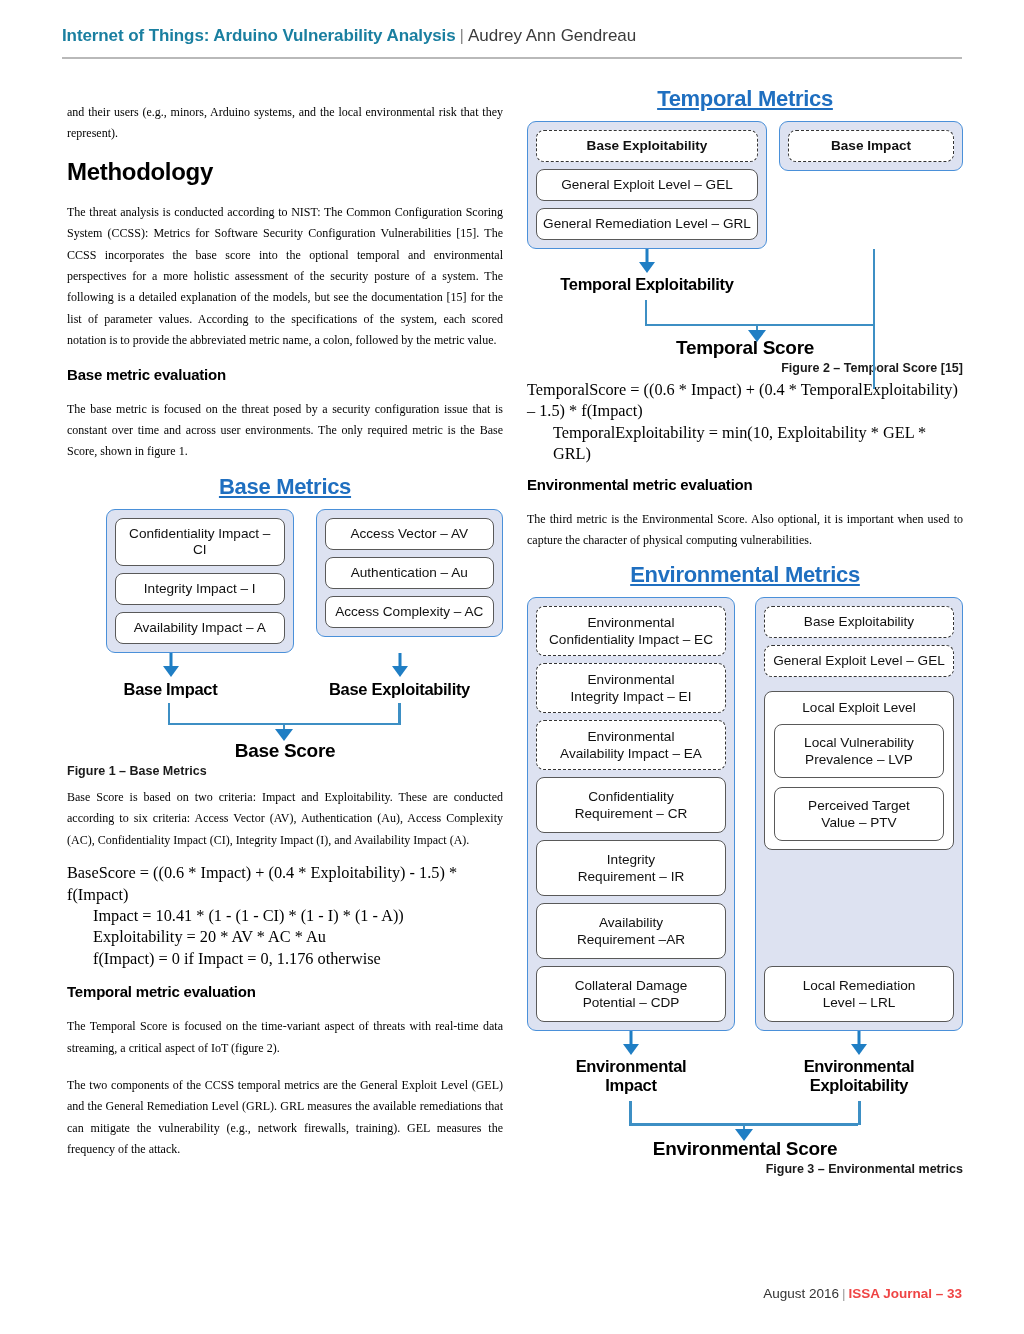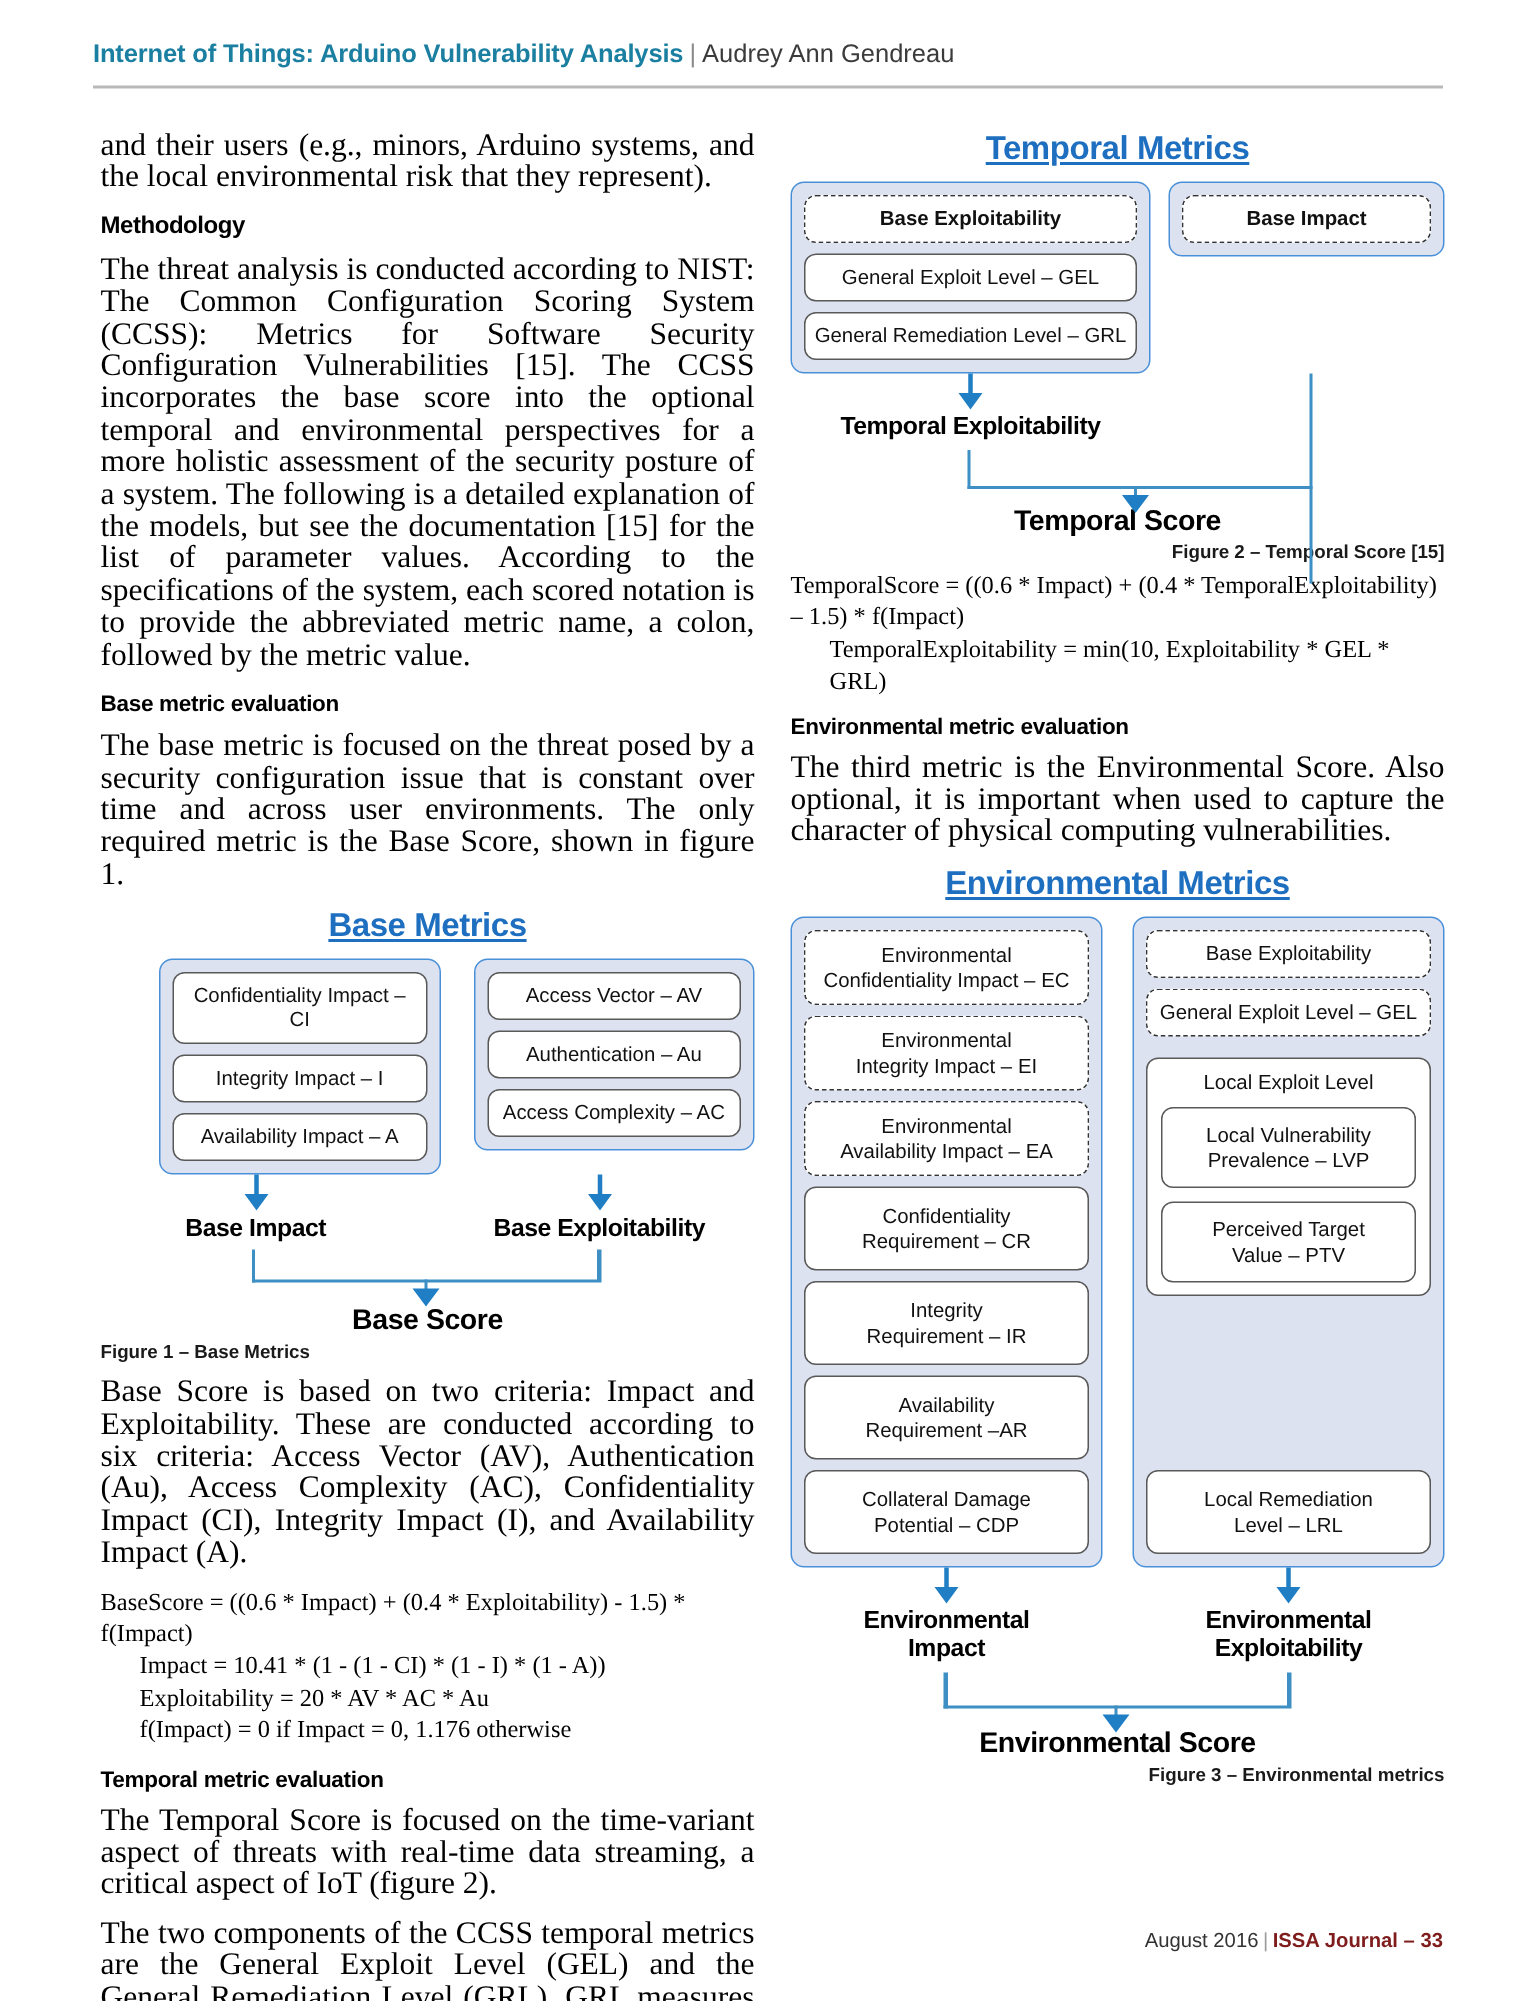--- a/index.html
+++ b/index.html
@@ -29,28 +29,28 @@
     position:absolute; left:62px; top:57px; width:900px; height:1.5px;
     background:#b9b9b9;
   }
 
   
   .col{ position:absolute; width:436px; }
   .col-left{ left:67px; top:86px; }
   .col-right{ left:527px; top:86px; }
 
   p.body{
-    font-size:21px; line-height:21.4px; margin:0 0 11px 0;
+    font-size:12px; line-height:21.4px; margin:16px 0 11px 0;
     text-align:justify; text-justify:inter-word;
     hyphens:auto; -webkit-hyphens:auto;
   }
   p.body.last{ margin-bottom:0; }
   h2.sec{
     font-family:"Liberation Sans", sans-serif;
-    font-weight:bold; font-size:16px; margin:13px 0 9px 0; letter-spacing:-0.3px;
+    font-weight:bold; font-size:24px; margin:13px 0 9px 0; letter-spacing:-0.3px;
   }
   h3.sub{
     font-family:"Liberation Sans", sans-serif;
     font-weight:bold; font-size:15px; margin:14px 0 8px 0; letter-spacing:-0.2px;
   }
   .formula{ font-size:16.3px; line-height:21.4px; margin:0 0 0 0; }
   .formula .ind2{ display:block; padding-left:26px;}
   .formula-block{ margin-bottom:11px; }
 
   
@@ -149,21 +149,21 @@
   .spacer{ flex:1 1 auto; min-height:10px; }
   .em-nodes{ display:flex; gap:20px; }
   .em-nodes > div{ flex:1; }
 
   
   .footer{
     position:absolute; right:62px; bottom:33px;
     font-family:"Liberation Sans", sans-serif; font-size:13.5px; color:#333;
     white-space:nowrap;
   }
-  .footer b{ color:#7f1d1d; }
+  .footer b{ color:#ef4444; }
   .footer .bar{ color:#9a9a9a; padding:0 3px;}
 </style>
 </head>
 <body>
 
 <div class="page-header">
   <div class="hdr-line">
     <span class="hdr-title">Internet of Things: Arduino Vulnerability Analysis</span><span class="hdr-sep">|</span><span class="hdr-author">Audrey Ann Gendreau</span>
   </div>
 </div>

